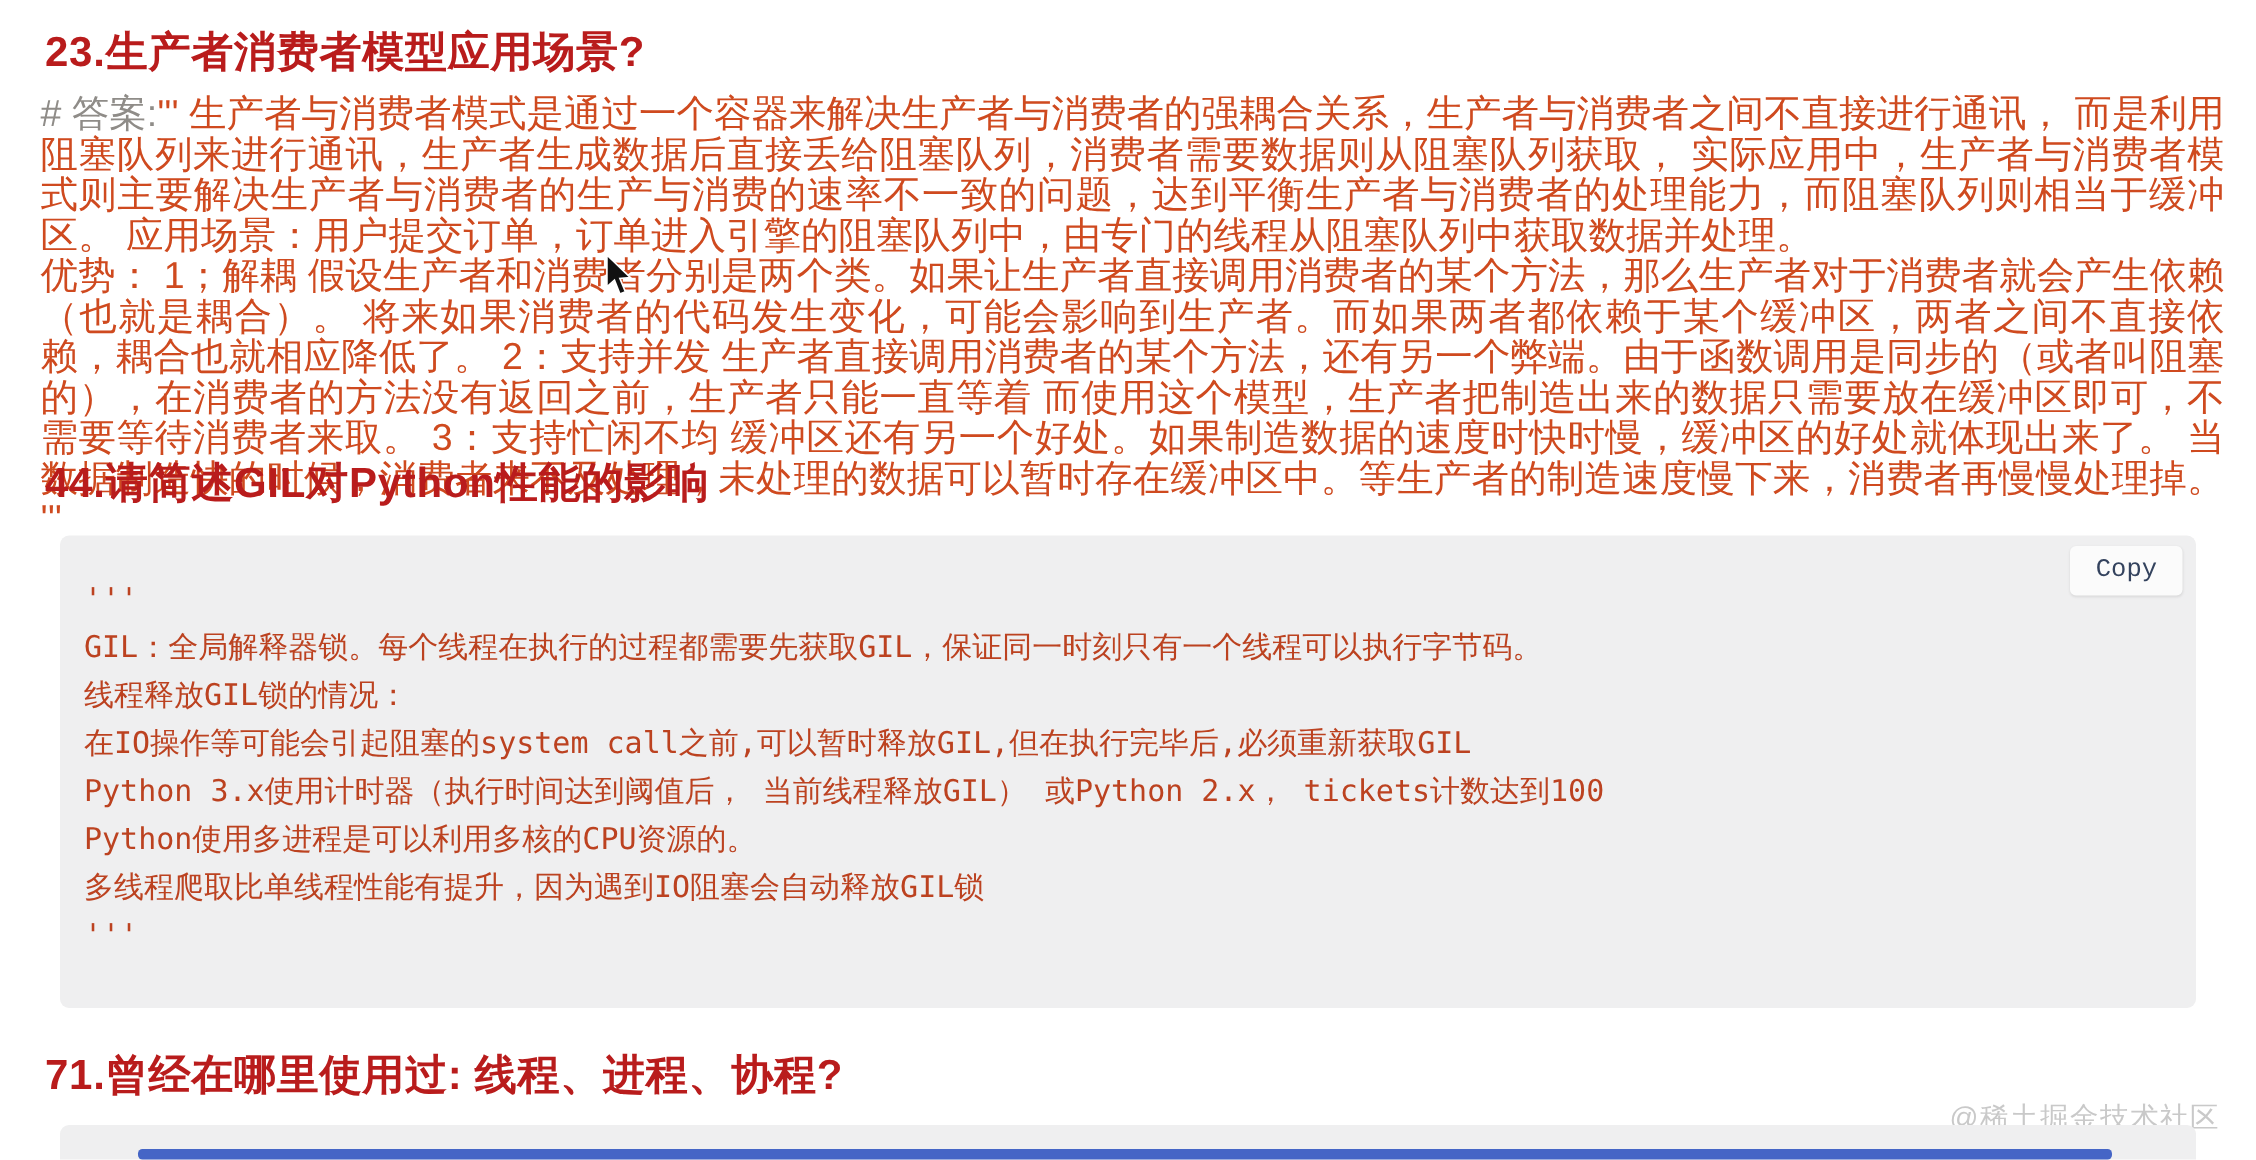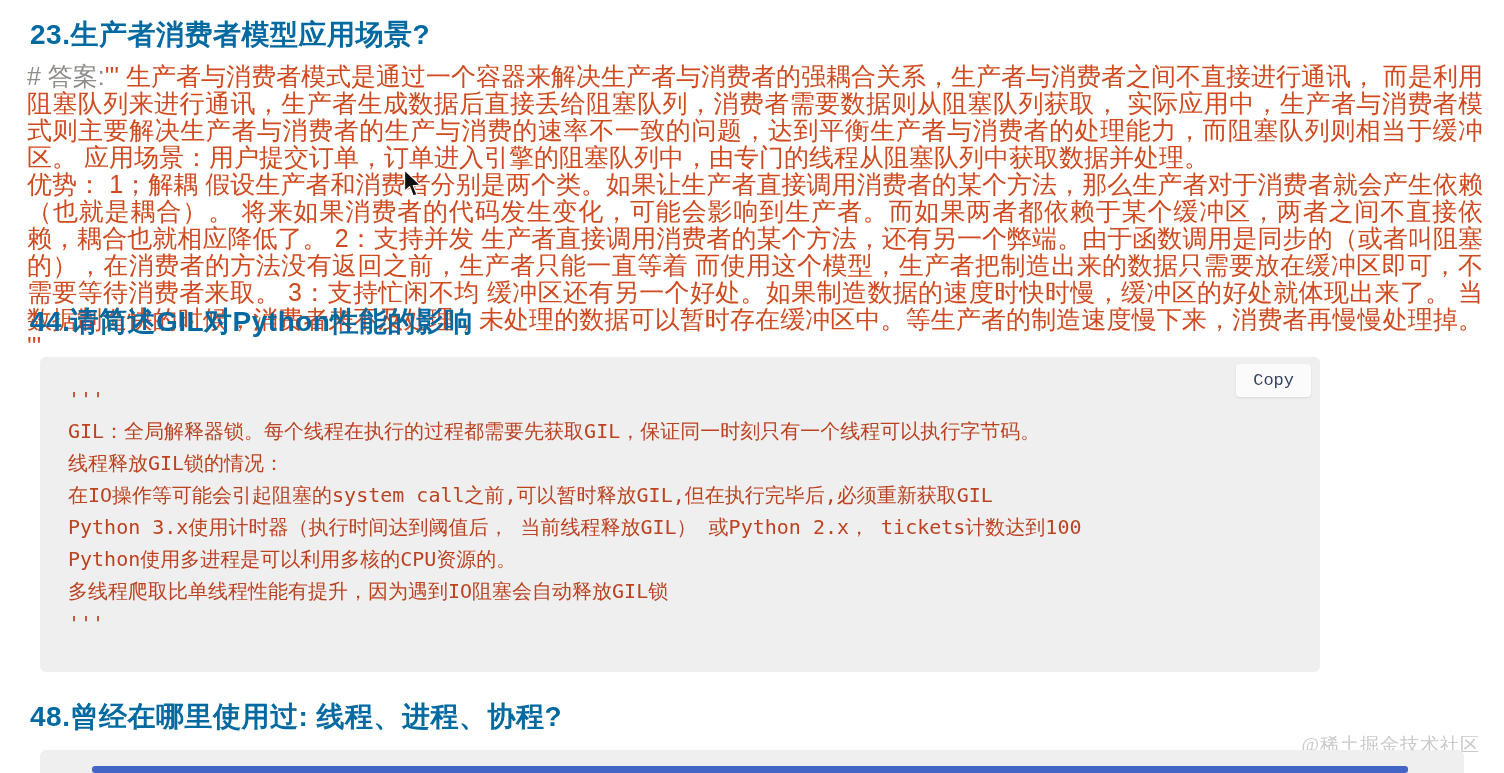--- a/index.html
+++ b/index.html
@@ -3,38 +3,38 @@
 <meta charset="utf-8">
 <style>
   html,body{margin:0;padding:0;}
   body{
     width:1504px;height:773px;position:relative;overflow:hidden;
     background:#ffffff;
     font-family:"Liberation Sans",sans-serif;
   }
   .heading{
     position:absolute;left:30px;
-    color:#0369a1;font-weight:700;font-size:28px;letter-spacing:.5px;
+    color:#b91c1c;font-weight:700;font-size:28px;letter-spacing:.5px;
     white-space:nowrap;
   }
   .h-q23{top:16px;}
   .h-q37{top:303px;}
   .h-q38{top:698px;}
   .answer23{
     position:absolute;left:27px;top:63px;width:1456px;
     font-size:25px;line-height:27px;
     color:#cf4a1f;
     white-space:pre-line;
     text-align:justify;
   }
   .ans-prefix{color:#8f8c88;}
   .codeblock{
-    position:absolute;left:40px;top:357px;width:1280px;height:315px;
+    position:absolute;left:40px;top:357px;width:1424px;height:315px;
     background:#efeff0;border-radius:6px;box-sizing:border-box;
-    padding:24px 28px 0 28px;
+    padding:24px 28px 0 16px;
   }
   .copy-btn{
     position:absolute;top:7px;right:9px;
     background:#fbfbfb;border:none;border-radius:4px;
     padding:7px 17px;cursor:pointer;
     color:#34435e;font-size:17px;
     font-family:"Liberation Mono",monospace;
     box-shadow:0 1px 2px rgba(0,0,0,0.10);
   }
   .code-comment{
@@ -44,21 +44,20 @@
   .code-body{
     margin-top:2px;
     color:#bc4220;font-size:20px;line-height:32px;
     font-family:"DejaVu Sans Mono",monospace;
     white-space:pre-line;
   }
   .watermark{
     position:absolute;right:24px;top:732px;
     color:#c9c9c9;font-size:19px;letter-spacing:1px;
     white-space:nowrap;
-    font-family:Liberation Serif, serif;
   }
   .bottom-block{
     position:absolute;left:40px;bottom:0;width:1424px;height:23px;
     background:#efeff0;border-radius:6px 6px 0 0;
   }
   .progress-bar{
     position:absolute;left:92px;bottom:0;width:1316px;height:7px;
     background:#4565c6;border-radius:3px;
   }
   .cursor{
@@ -80,21 +79,21 @@
   <div class="code-body">'''
 GIL：全局解释器锁。每个线程在执行的过程都需要先获取GIL，保证同一时刻只有一个线程可以执行字节码。
 线程释放GIL锁的情况：
 在IO操作等可能会引起阻塞的system call之前,可以暂时释放GIL,但在执行完毕后,必须重新获取GIL
 Python 3.x使用计时器（执行时间达到阈值后， 当前线程释放GIL） 或Python 2.x， tickets计数达到100
 Python使用多进程是可以利用多核的CPU资源的。
 多线程爬取比单线程性能有提升，因为遇到IO阻塞会自动释放GIL锁
 '''</div>
 </div>
 
-<div class="heading h-q38">48.曾经在哪里使用过: 线程、进程、协程?</div>
+<div class="heading h-q38">71.曾经在哪里使用过: 线程、进程、协程?</div>
 
 <div class="watermark">@稀土掘金技术社区</div>
 
 <div class="bottom-block"></div>
 <div class="progress-bar"></div>
 
 <svg class="cursor" viewBox="0 0 14 20">
   <path d="M1 0 L1 15.2 L4.6 12 L7.2 18.6 L9.8 17.5 L7.2 11.2 L12.2 10.8 Z" fill="#111111" stroke="#ffffff" stroke-width="0.8"></path>
 </svg>
 

